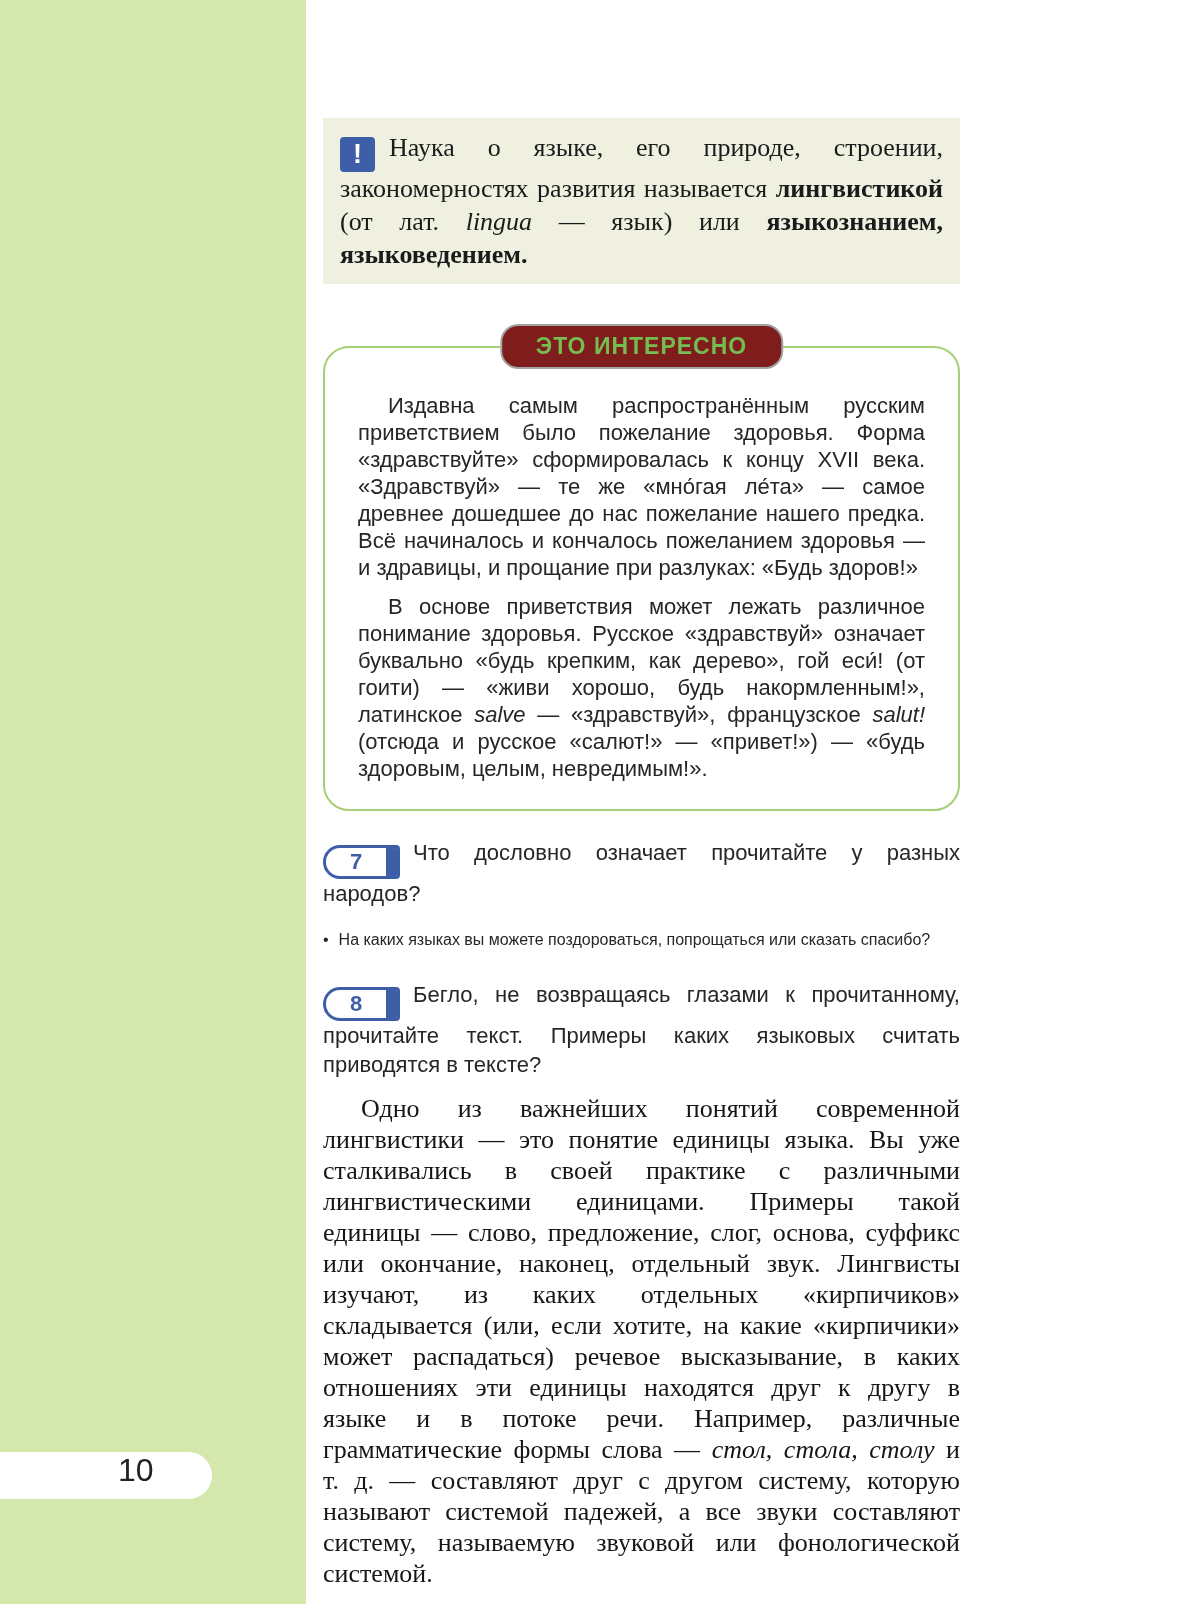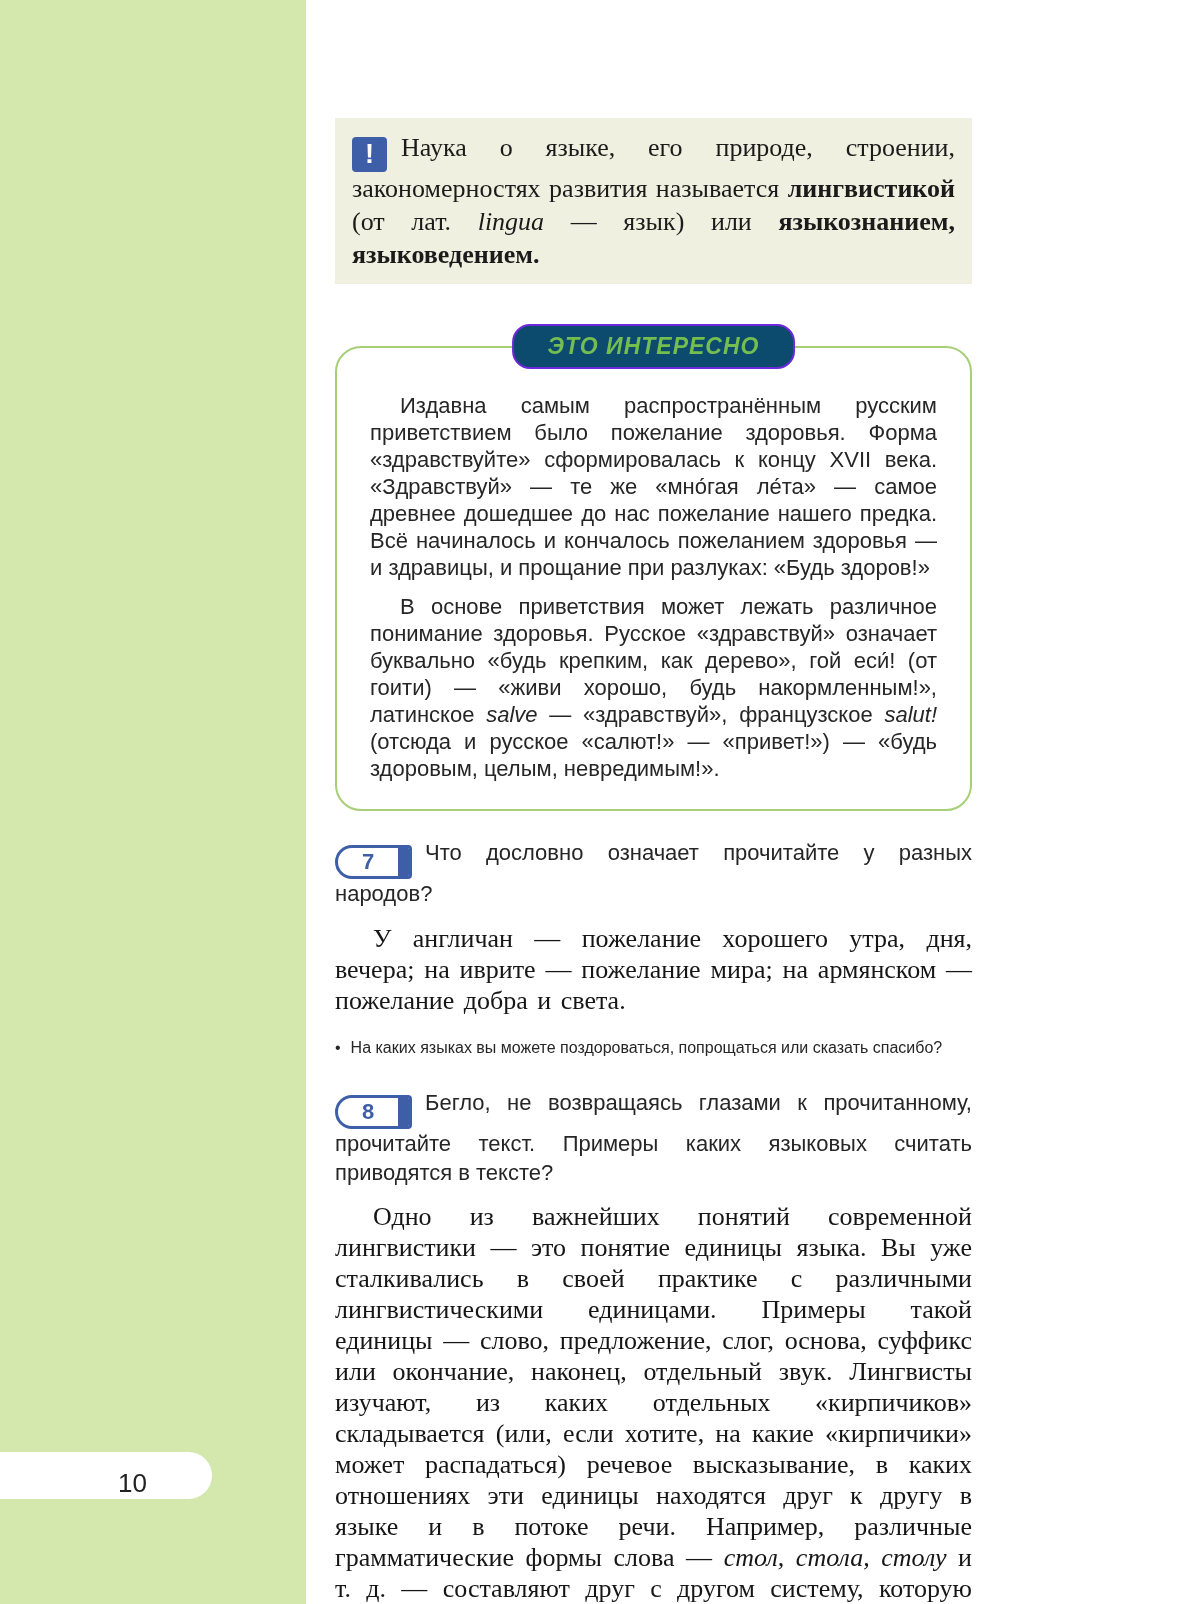--- a/index.html
+++ b/index.html
@@ -15,28 +15,28 @@
   .sidebar {
     position: absolute; left: 0; top: 0;
     width: 306px; height: 1604px;
     background: #d4e7ad;
   }
   .page-pill {
     position: absolute; left: 0; top: 1452px;
     width: 212px; height: 47px;
     background: #ffffff;
     border-radius: 0 24px 24px 0;
-    display: flex; align-items: flex-end;
+    display: flex; align-items: flex-start;
     padding-left: 118px; box-sizing: border-box;
     font-family: "Liberation Sans", sans-serif;
-    font-size: 26px; color: #222222;
+    font-size: 32px; color: #222222;
   }
   
   .content {
-    position: absolute; left: 306px; top: 0;
+    position: absolute; left: 294px; top: 0;
     width: 761px; height: 1604px;
     box-sizing: border-box;
     padding: 118px 95px 13px 29px;
   }
   
   .rule-box {
     background: #f0f0e1;
     padding: 13px 17px 13px 17px;
     font-family: "Liberation Serif", serif;
     font-size: 26px; line-height: 33px;
@@ -62,29 +62,28 @@
     border-radius: 26px;
     padding: 32px 21px 15px 21px;
     font-family: "Liberation Sans", sans-serif;
     font-size: 22px; line-height: 27px;
     text-align: justify;
     color: #262626;
   }
   .interesting-tab {
     position: absolute; top: -24px; left: 50%;
     transform: translateX(-50%);
-    background: #0c4a6e;
-    border: 2px solid #6d28d9;
+    background: #7f1d1d;
+    border: 2px solid #a3a3a3;
     border-radius: 18px;
     padding: 7px 34px;
     color: #74bd50;
     font-weight: bold; font-size: 23px;
     letter-spacing: 1px;
     white-space: nowrap;
-    font-style: italic;
   }
   .interesting-box p { margin: 12px; text-indent: 30px; }
   
   .exercise {
     font-family: "Liberation Sans", sans-serif;
     font-size: 22px; line-height: 29px;
     text-align: justify;
     color: #262626;
   }
   .exercise-7 { margin-top: 27px; }
@@ -147,21 +146,20 @@
     <p><span>В основе приветствия может лежать различное понимание здоровья. Русское «здравствуй» означает буквально «будь крепким, как дерево», гой еси́! (от гоити) — «живи хорошо, будь накормленным!», латинское </span><span style="font-style: italic;">salve</span><span> — «здравствуй», французское </span><span style="font-style: italic;">salut!</span><span> (отсюда и русское «салют!» — «привет!») — «будь здоровым, целым, невредимым!».</span></p>
   </div>
 
   <div class="exercise exercise-7">
     <span class="ex-badge">
         <span class="ex-num">7</span>
         <span class="ex-bar"></span>
       </span><span>Что дословно означает прочитайте у разных народов?</span>
   </div>
 
-  <p class="serif-para answer-para">У англичан — пожелание хорошего утра, дня, вечера; на иврите — пожелание мира; на армянском — пожелание добра и света.</p>
 
   <p class="bullet-para">
     <span class="bullet-marker">•</span><span>На каких языках вы можете поздороваться, попрощаться или сказать спасибо?</span>
   </p>
 
   <div class="exercise exercise-8">
     <span class="ex-badge">
         <span class="ex-num">8</span>
         <span class="ex-bar"></span>
       </span><span>Бегло, не возвращаясь глазами к прочитанному, прочитайте текст. Примеры каких языковых считать приводятся в тексте?</span>

